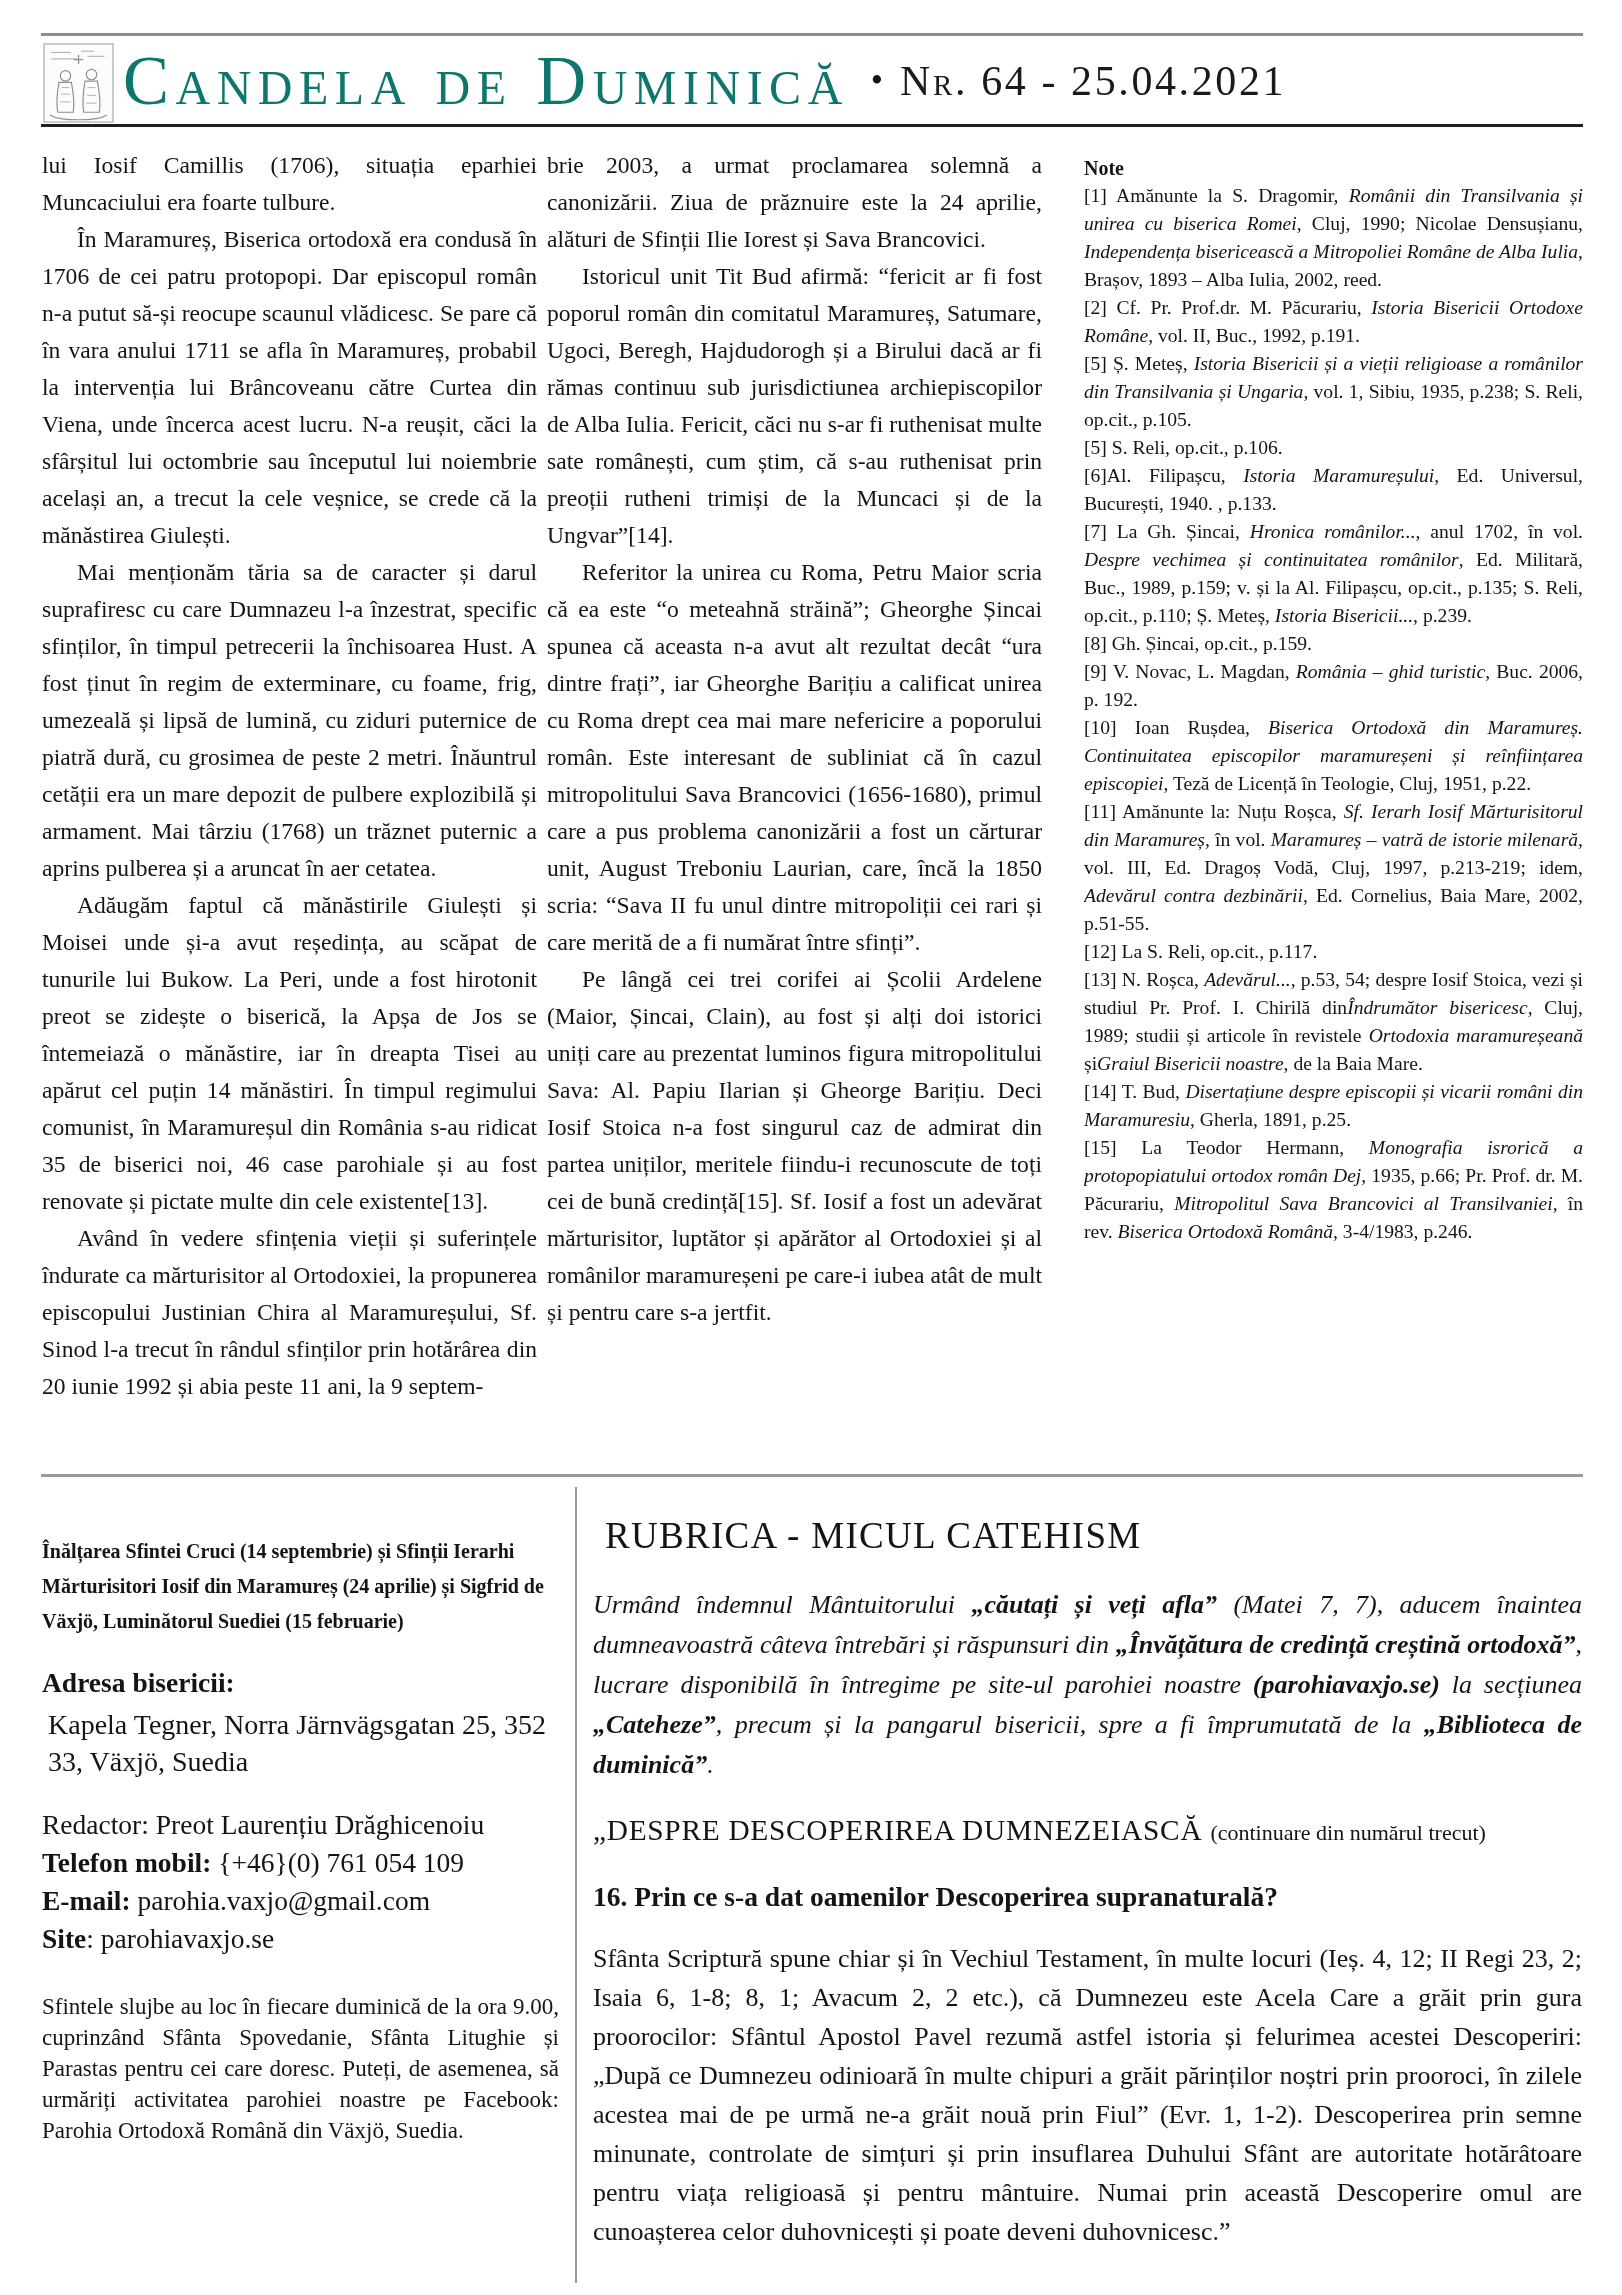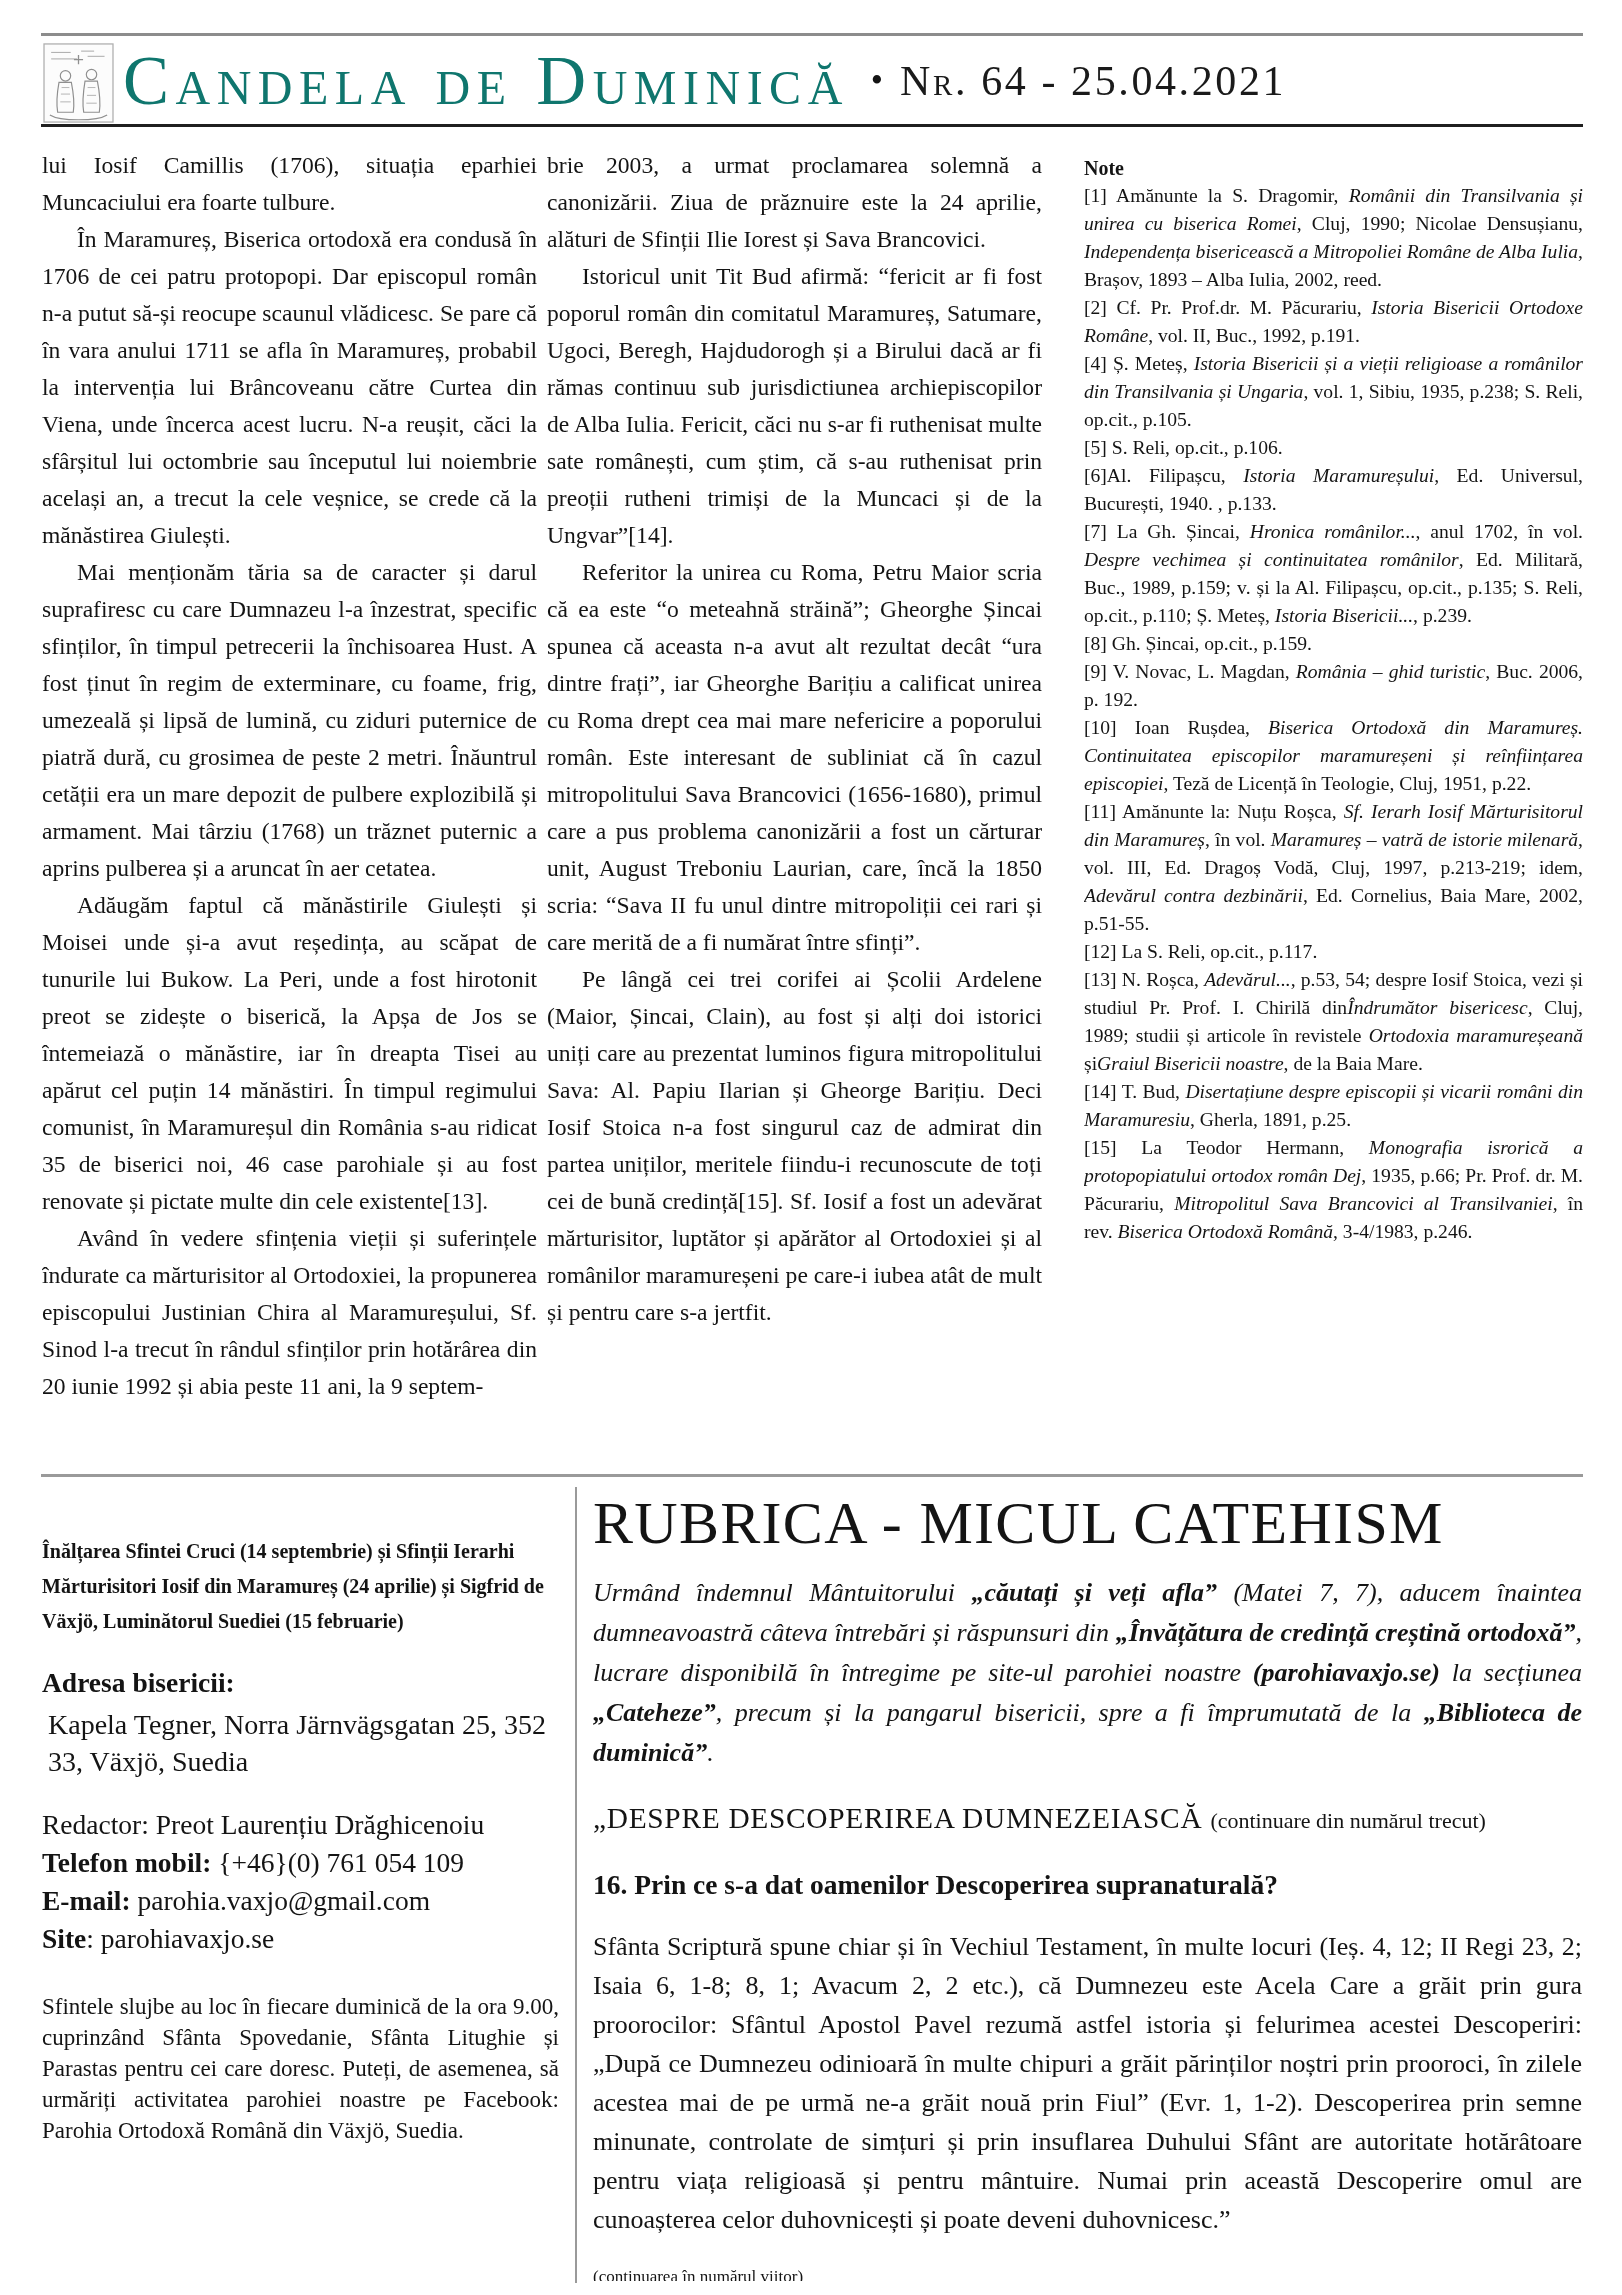--- a/index.html
+++ b/index.html
@@ -34,21 +34,21 @@
   .parish{position:absolute;left:42px;top:1505px;width:517px;height:779px;overflow:hidden;}
   .parish h2{font-size:30px;line-height:35px;margin:0;font-weight:normal;letter-spacing:0.7px;}
   .parish-feasts{margin:29px 0 0 0;font-size:20px;line-height:35px;font-weight:bold;}
   .parish-label{margin:26px 0 0 0;font-size:27.5px;line-height:35px;font-weight:bold;}
   .parish-address{margin:6px;font-size:28px;line-height:37px;}
   .parish-contact{margin:26px 0 0 0;font-size:27.5px;line-height:38px;}
   .parish-contact p{margin:0;}
   .parish-services{margin:33px 0 0 0;font-size:23px;line-height:31px;text-align:justify;}
 
   .rubrica{position:absolute;left:593px;top:1496px;width:989px;height:785px;overflow:hidden;}
-  .rubrica h2{font-size:60px;line-height:55px;margin:0;font-weight:normal;letter-spacing:1.3px;}
+  .rubrica h2{font-size:37px;line-height:55px;margin:12px;font-weight:normal;letter-spacing:1.3px;}
   .rubrica-intro{margin:22px 0 0 0;font-size:26px;line-height:40px;text-align:justify;font-style:italic;}
   .rubrica-intro b{font-weight:bold;}
   .rubrica-sect{margin:27.5px 0 0 0;font-size:29.4px;line-height:34px;font-weight:normal;letter-spacing:0.7px;}
   .rubrica-sect .small{font-size:22px;letter-spacing:0;}
   .rubrica-q{margin:30px 0 0 0;font-size:27.5px;line-height:33px;font-weight:bold;}
   .rubrica-answer{margin:26px 0 0 0;font-size:26px;line-height:39px;text-align:justify;}
   .rubrica-cont{margin:25px 0 0 0;font-size:17px;line-height:26px;}
 </style>
 </head>
 <body>
@@ -91,21 +91,21 @@
     <p class="body-p ind"><span>Istoricul unit Tit Bud afirmă: “fericit ar fi fost poporul român din comitatul Maramureș, Satumare, Ugoci, Beregh, Hajdudorogh și a Birului dacă ar fi rămas continuu sub jurisdictiunea archiepiscopilor de Alba Iulia. Fericit, căci nu s-ar fi ruthenisat multe sate românești, cum știm, că s-au ruthenisat prin preoții rutheni trimiși de la Muncaci și de la Ungvar”[14].</span></p>
     <p class="body-p ind"><span>Referitor la unirea cu Roma, Petru Maior scria că ea este “o meteahnă străină”; Gheorghe Șincai spunea că aceasta n-a avut alt rezultat decât “ura dintre frați”, iar Gheorghe Barițiu a calificat unirea cu Roma drept cea mai mare nefericire a poporului român. Este interesant de subliniat că în cazul mitropolitului Sava Brancovici (1656-1680), primul care a pus problema canonizării a fost un cărturar unit, August Treboniu Laurian, care, încă la 1850 scria: “Sava II fu unul dintre mitropoliții cei rari și care merită de a fi numărat între sfinți”.</span></p>
     <p class="body-p ind"><span>Pe lângă cei trei corifei ai Școlii Ardelene (Maior, Șincai, Clain), au fost și alți doi istorici uniți care au prezentat luminos figura mitropolitului Sava: Al. Papiu Ilarian și Gheorge Barițiu. Deci Iosif Stoica n-a fost singurul caz de admirat din partea uniților, meritele fiindu-i recunoscute de toți cei de bună credință[15]. Sf. Iosif a fost un adevărat mărturisitor, luptător și apărător al Ortodoxiei și al românilor maramureșeni pe care-i iubea atât de mult și pentru care s-a jertfit.</span></p>
   </section>
 
 <aside class="notes-col">
   <h2>Note</h2>
   <div>
       <p class="note-p"><span>[1] Amănunte la S. Dragomir, </span><i>Românii din Transilvania și unirea cu biserica Romei</i><span>, Cluj, 1990; Nicolae Densușianu, </span><i>Independența bisericească a Mitropoliei Române de Alba Iulia</i><span>, Brașov, 1893 – Alba Iulia, 2002, reed.</span></p>
       <p class="note-p"><span>[2] Cf. Pr. Prof.dr. M. Păcurariu, </span><i>Istoria Bisericii Ortodoxe Române</i><span>, vol. II, Buc., 1992, p.191.</span></p>
-      <p class="note-p"><span>[4] Ș. Meteș, </span><i>Istoria Bisericii și a vieții religioase a românilor din Transilvania și Ungaria</i><span>, vol. 1, Sibiu, 1935, p.238; S. Reli, op.cit., p.105.</span></p>
+      <p class="note-p"><span>[5] Ș. Meteș, </span><i>Istoria Bisericii și a vieții religioase a românilor din Transilvania și Ungaria</i><span>, vol. 1, Sibiu, 1935, p.238; S. Reli, op.cit., p.105.</span></p>
       <p class="note-p"><span>[5] S. Reli, op.cit., p.106.</span></p>
       <p class="note-p"><span>[6]Al. Filipașcu, </span><i>Istoria Maramureșului</i><span>, Ed. Universul, București, 1940. , p.133.</span></p>
       <p class="note-p"><span>[7] La Gh. Șincai, </span><i>Hronica românilor...</i><span>, anul 1702, în vol. </span><i>Despre vechimea  și continuitatea românilor</i><span>, Ed. Militară, Buc., 1989, p.159; v. și la Al. Filipașcu, op.cit., p.135; S. Reli, op.cit., p.110; Ș. Meteș, </span><i>Istoria Bisericii...</i><span>, p.239.</span></p>
       <p class="note-p"><span>[8] Gh. Șincai, op.cit., p.159.</span></p>
       <p class="note-p"><span>[9] V. Novac, L. Magdan, </span><i>România – ghid turistic</i><span>, Buc. 2006, p. 192.</span></p>
       <p class="note-p"><span>[10] Ioan Rușdea, </span><i>Biserica Ortodoxă din Maramureș. Continuitatea episcopilor maramureșeni și reînființarea episcopiei</i><span>, Teză de Licență în Teologie, Cluj, 1951, p.22.</span></p>
       <p class="note-p"><span>[11] Amănunte la: Nuțu Roșca, </span><i>Sf. Ierarh Iosif Mărturisitorul din Maramureș</i><span>, în vol. </span><i>Maramureș – vatră de istorie milenară</i><span>, vol. III, Ed. Dragoș Vodă, Cluj, 1997, p.213-219; idem,  </span><i>Adevărul contra dezbinării</i><span>, Ed. Cornelius, Baia Mare, 2002, p.51-55.</span></p>
       <p class="note-p"><span>[12] La S. Reli, op.cit., p.117.</span></p>
       <p class="note-p"><span>[13] N. Roșca,  </span><i>Adevărul...</i><span>, p.53, 54; despre Iosif Stoica, vezi și studiul Pr. Prof. I. Chirilă din</span><i>Îndrumător bisericesc</i><span>, Cluj, 1989; studii și articole în revistele </span><i>Ortodoxia maramureșeană</i><span> și</span><i>Graiul Bisericii noastre</i><span>, de la Baia Mare.</span></p>
       <p class="note-p"><span>[14] T. Bud, </span><i>Disertațiune despre episcopii și vicarii români din Maramuresiu</i><span>, Gherla, 1891, p.25.</span></p>

